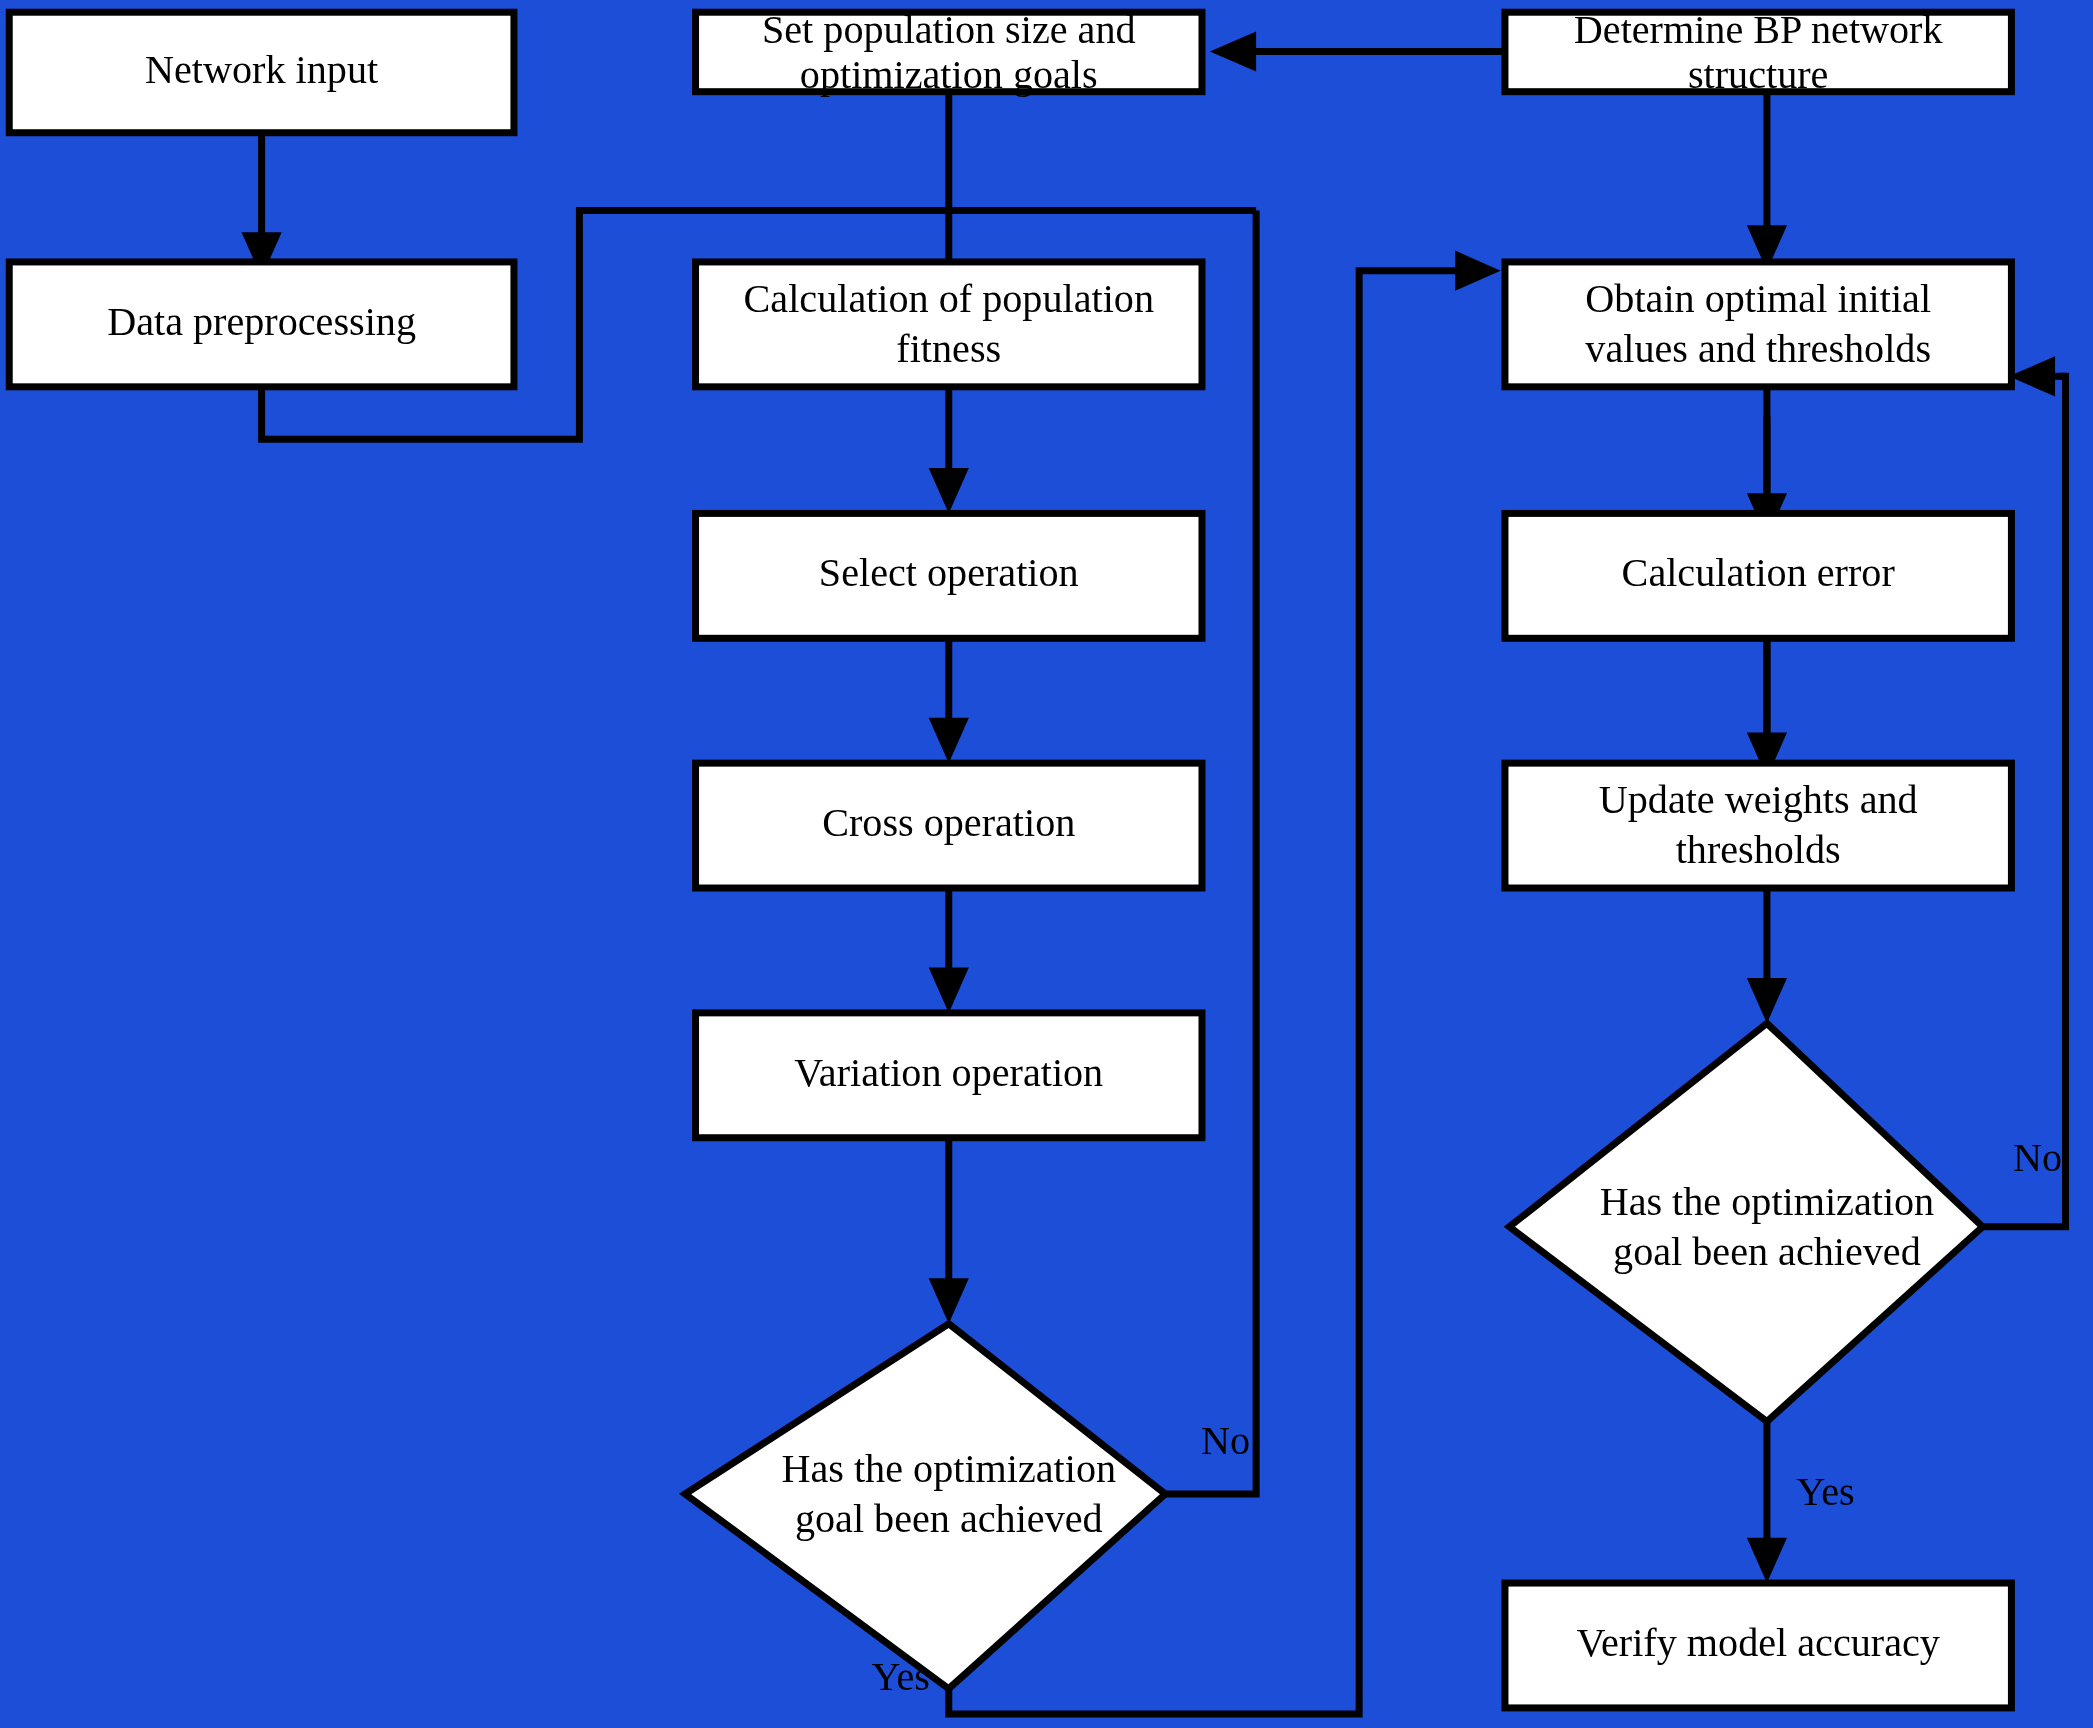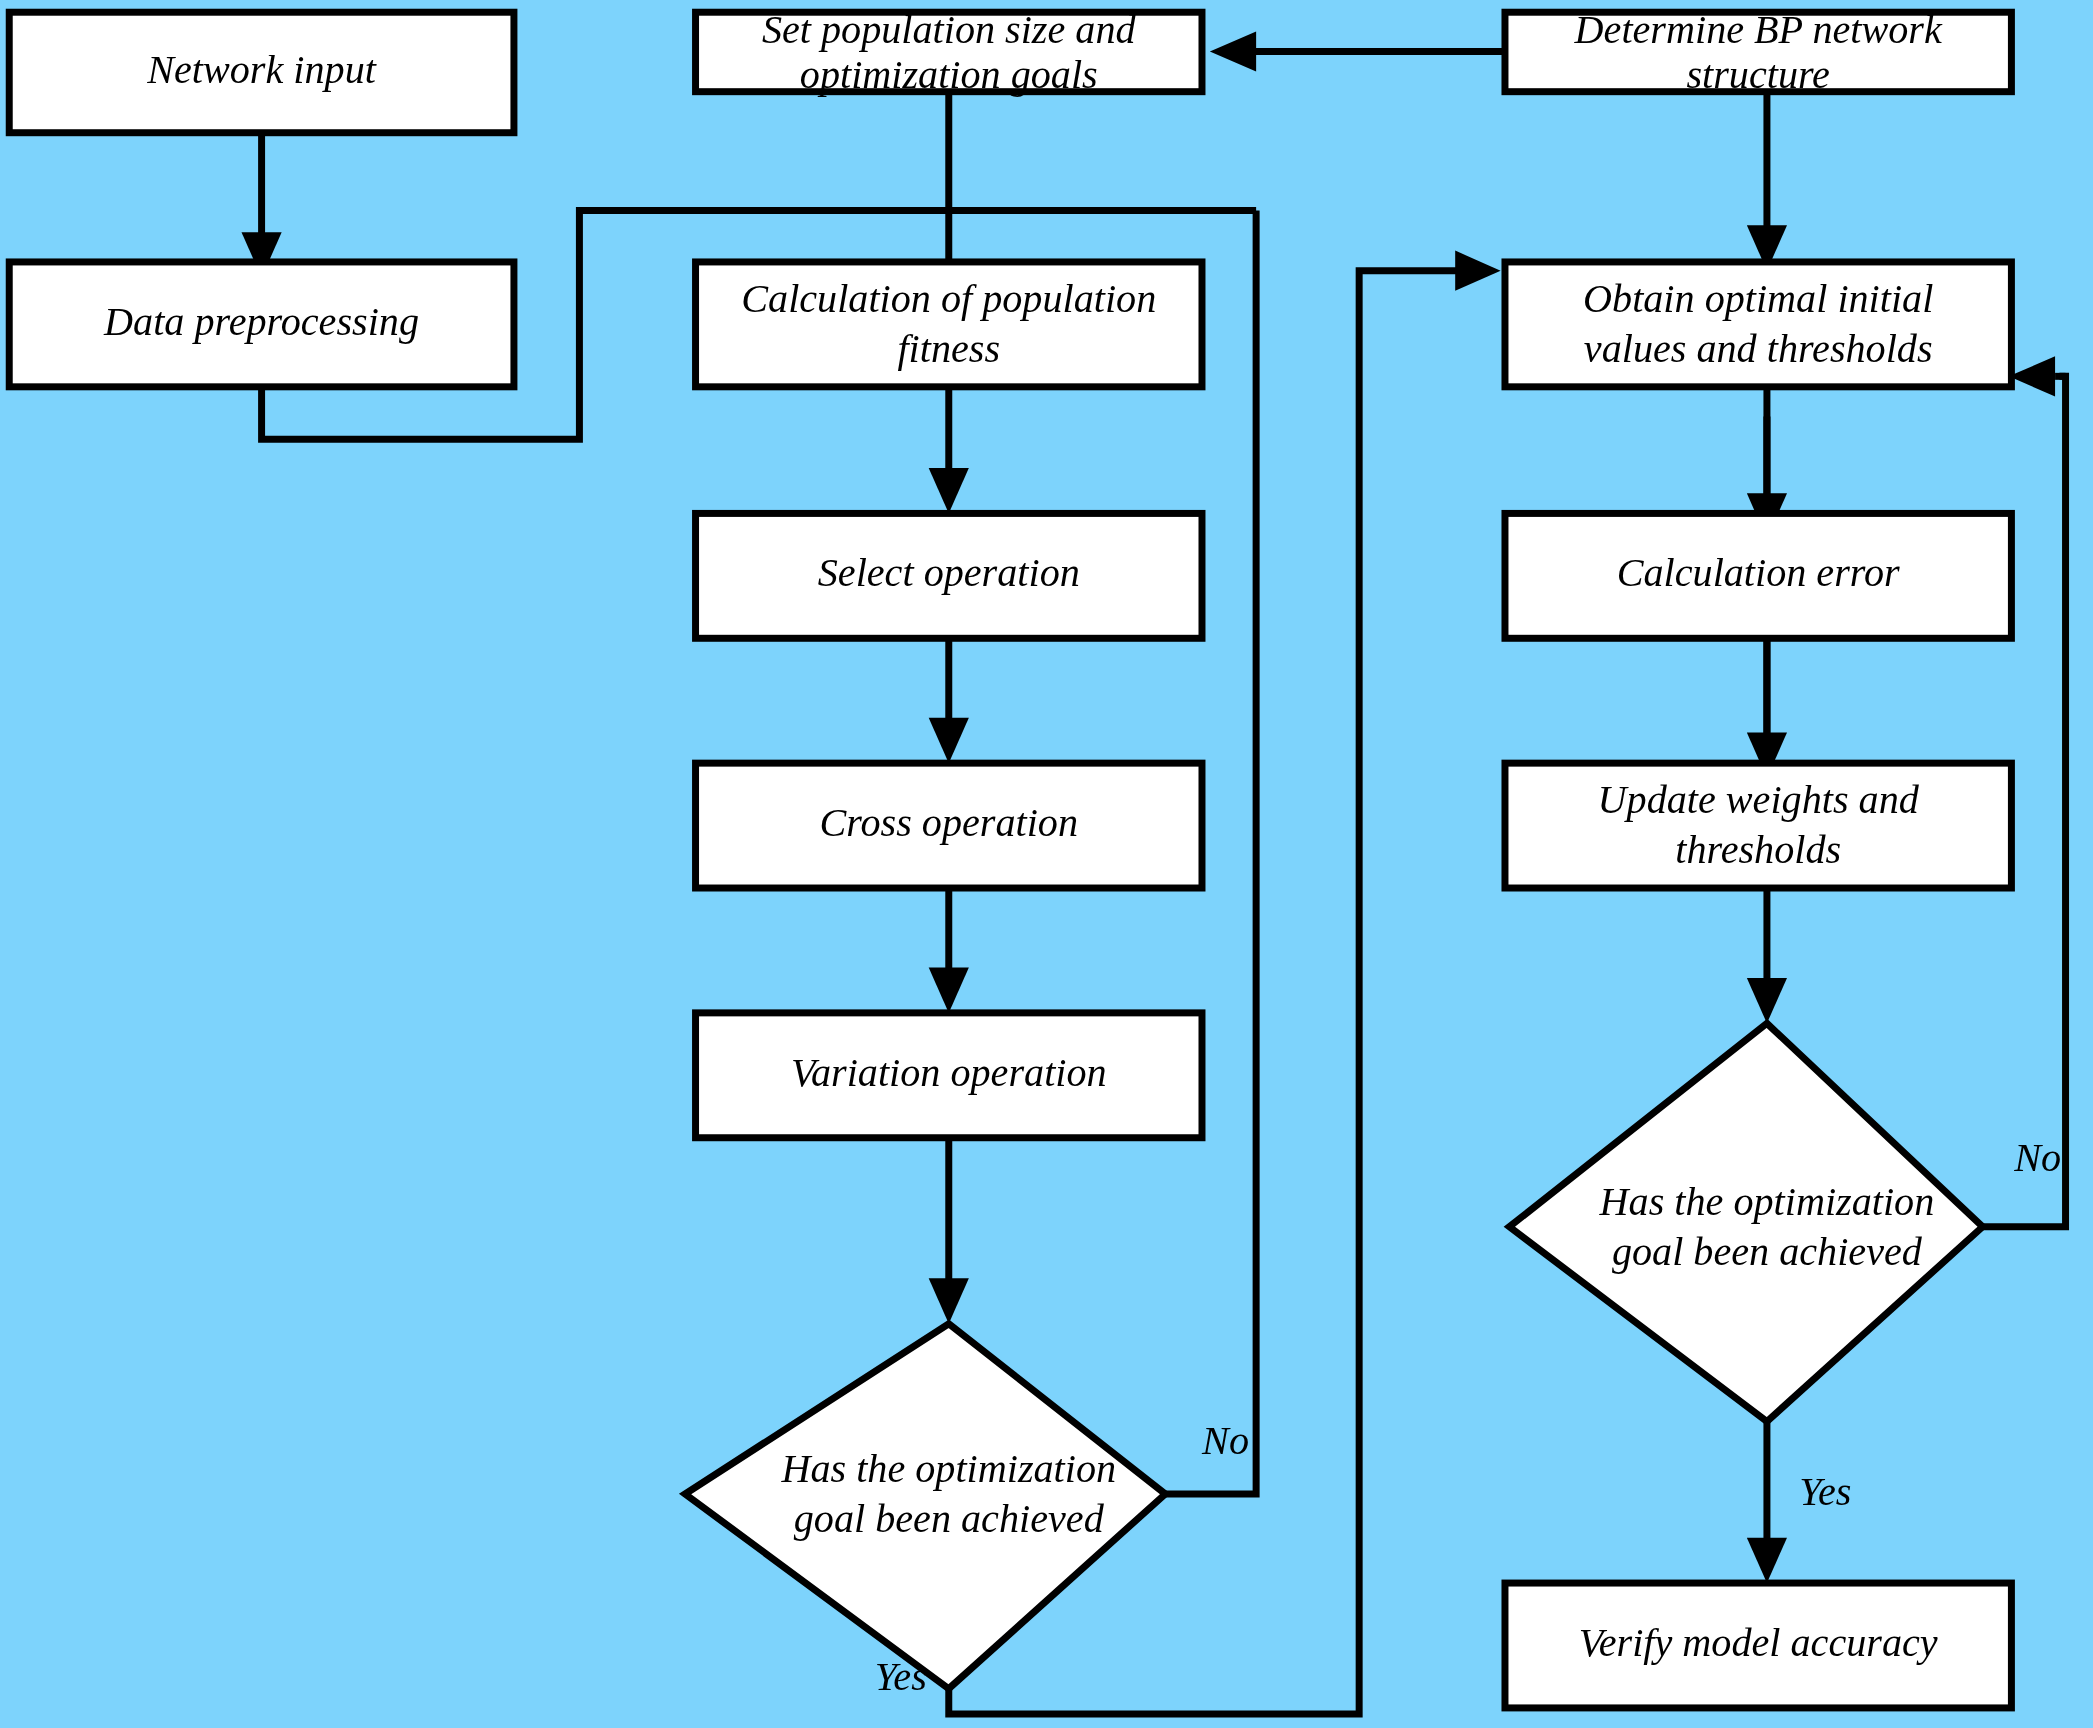--- a/index.html
+++ b/index.html
@@ -4,23 +4,22 @@
 <style>
   html, body {
     margin: 0;
     padding: 0;
     background: #ffffff;
   }
   #canvas-wrap {
     position: relative;
     width: 2094px;
     height: 1728px;
-    background: #7dd3fc;
+    background: #1d4ed8;
     overflow: hidden;
-    font-style: italic;
   }
   svg#flow {
     position: absolute;
     left: 0; top: 0;
     width: 2094px;
     height: 1728px;
     display: block;
   }
   .node-rect, .node-diamond {
     fill: #ffffff;

